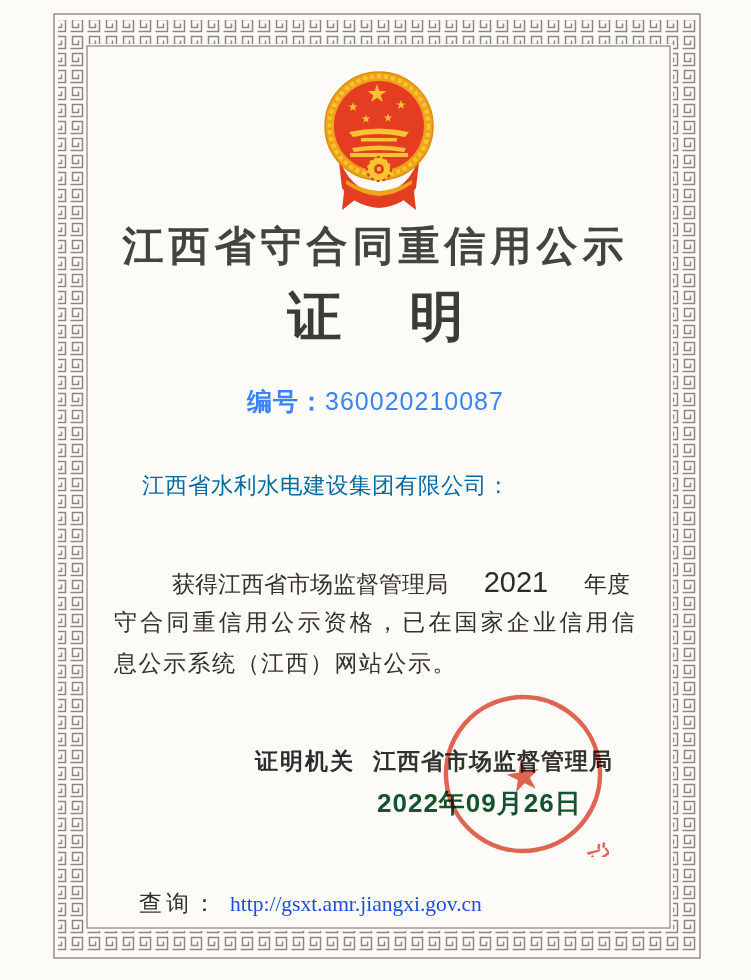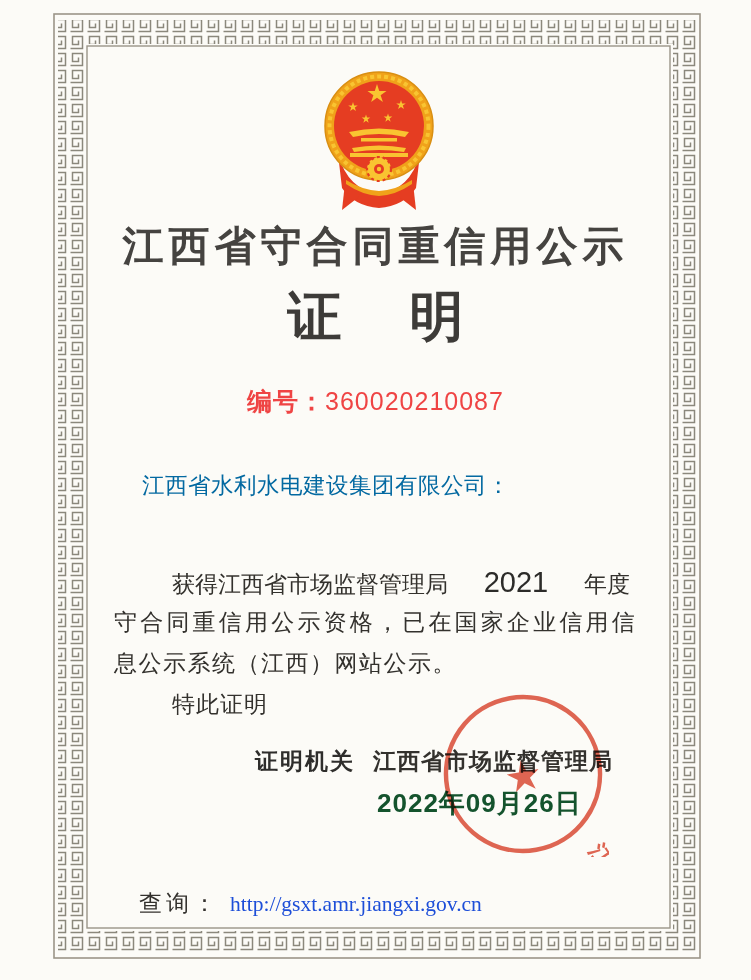--- a/index.html
+++ b/index.html
@@ -21,21 +21,21 @@
     font-family:Liberation Serif, serif;
   }
   .heading {
     position:absolute; left:0; right:0; top:289px;
     display:flex; justify-content:center; column-gap:68px;
     font-family:"Liberation Sans", sans-serif;
     font-weight:700; font-size:54px; color:#3d3b38; line-height:1.0;
   }
   .serial {
     position:absolute; left:0; right:0; top:385px;
-    text-align:center; font-size:25px; color:#ef4444;
+    text-align:center; font-size:25px; color:#3b82f6;
     font-family:"Liberation Sans", sans-serif; letter-spacing:1px;
   }
   .serial .lbl { font-weight:600; }
 
   .recipient {
     position:absolute; left:142px; top:470px;
     font-size:22.5px; letter-spacing:0.5px; color:#0369a1;
   }
   .bline { position:absolute; font-size:23px; color:#33312d;margin-top:44px; }
   .bline1 {
@@ -131,21 +131,20 @@
 
   <div class="recipient">江西省水利水电建设集团有限公司：</div>
 
   <div class="bline bline1">
     <span>获得江西省市场监督管理局</span>
     <span class="year">2021</span>
     <span>年度</span>
   </div>
   <div class="bline bline2">守合同重信用公示资格，已在国家企业信用信</div>
   <div class="bline bline3">息公示系统（江西）网站公示。</div>
-  <div class="bline bline4">特此证明</div>
 
   <div class="issuer">
     <span class="lbl">证明机关</span>
     <span class="name">江西省市场监督管理局</span>
   </div>
 
   <div class="issue-date">2022年09月26日</div>
 
   <div class="query">
     <span class="lbl">查询：</span>

